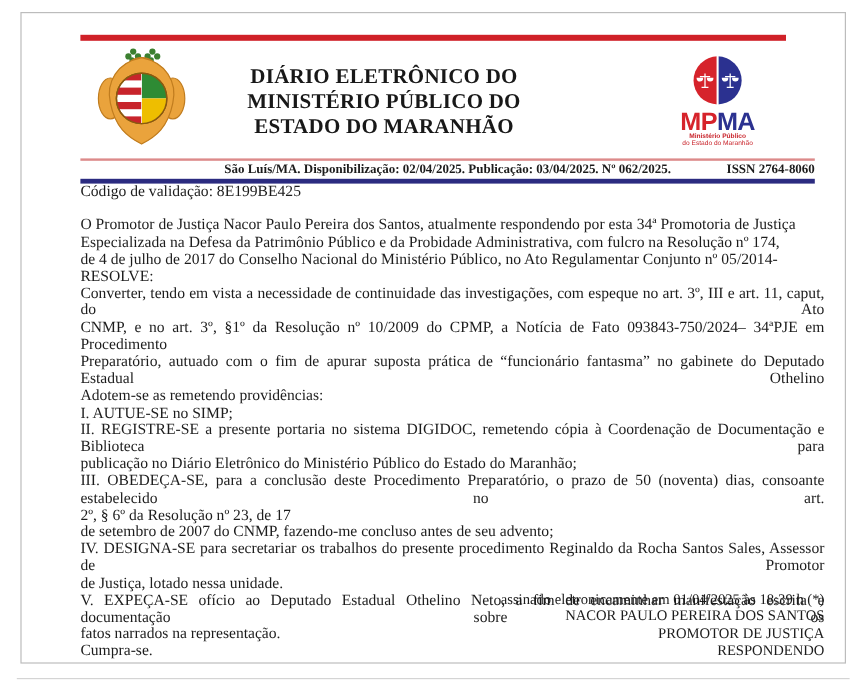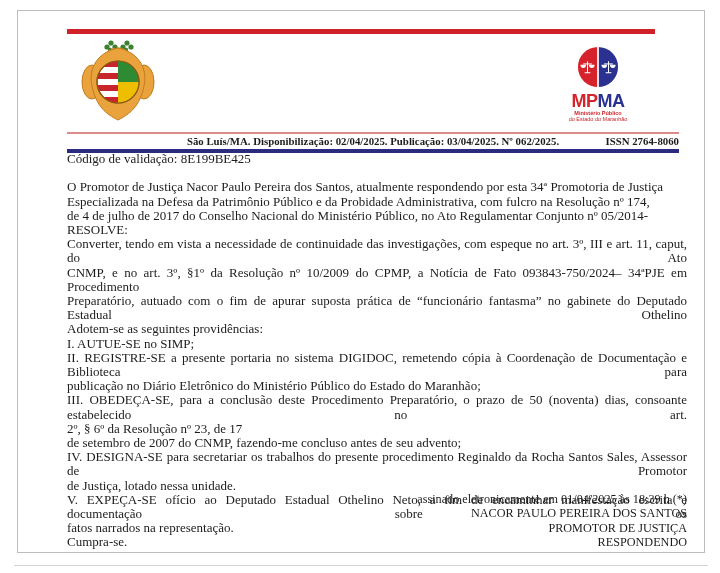--- a/index.html
+++ b/index.html
@@ -5,21 +5,21 @@
   html,body{margin:0;padding:0;background:#fff;}
   #canvas{position:relative;width:720px;height:573px;background:#fff;overflow:hidden;
           font-family:"Liberation Serif",serif;color:#1c1c1c;}
   .page-border{position:absolute;left:17px;top:10px;width:688px;height:543px;
                border:1px solid #bcbcbc;background:#fff;box-sizing:border-box;}
   .red-bar{position:absolute;left:67px;top:29px;width:588px;height:5px;background:#d02128;}
   .coat{position:absolute;left:80px;top:38px;width:76px;height:84px;}
   .title{position:absolute;left:168px;top:53px;width:304px;text-align:center;
          font-weight:bold;font-size:17.5px;line-height:21px;color:#181818;letter-spacing:.2px;}
   .mpma{position:absolute;left:536px;top:46px;width:124px;text-align:center;}
-  .mpma-acronym{font-family:"Liberation Sans",sans-serif;font-weight:bold;font-size:18px;
+  .mpma-acronym{font-family:"Liberation Sans",sans-serif;font-weight:bold;font-size:21px;
                 line-height:16px;letter-spacing:-.5px;margin-top:1px;}
   .mpma-mp{color:#d6232b;} .mpma-ma{color:#2b3190;}
   .mpma-cap1{font-family:"Liberation Sans",sans-serif;font-size:5.5px;font-weight:bold;
              color:#c9242b;line-height:6px;margin-top:1px;}
   .mpma-cap2{font-family:"Liberation Sans",sans-serif;font-size:5.5px;color:#c9242b;line-height:6px;}
   .thin-red-line{position:absolute;left:67px;top:132px;width:612px;height:2px;background:#dc8a8a;}
   .info-row{position:absolute;left:67px;top:135px;width:612px;height:30px;
             font-weight:bold;font-size:10.8px;line-height:13px;}
   .info-center{position:absolute;left:0;width:100%;text-align:center;}
   .info-issn{position:absolute;right:0;top:0;}
@@ -72,20 +72,25 @@
           <path d="M38 23 A21 21 0 0 1 38 65 Z"></path>
         </clipPath>
       <g clip-path="url(#rh)">
         <rect x="38" y="23" width="22" height="21" fill="#2e8b34"></rect>
         <rect x="38" y="44" width="22" height="21" fill="#eebe00"></rect>
       </g>
       <circle cx="38" cy="44" r="21" fill="none" stroke="#8a5a10" stroke-width="1.2"></circle>
     </svg>
   </div>
 
+  <div class="title">
+    <div>DIÁRIO ELETRÔNICO DO</div>
+    <div>MINISTÉRIO PÚBLICO DO</div>
+    <div>ESTADO DO MARANHÃO</div>
+  </div>
 
   <div class="mpma">
     <svg viewBox="0 0 44 44" width="42" height="42">
       <path d="M22 1 A21 21 0 0 0 22 43 Z" fill="#d6232b"></path>
       <path d="M22 1 A21 21 0 0 1 22 43 Z" fill="#2b3190"></path>
       <rect x="21.1" y="0" width="1.8" height="44" fill="#ffffff"></rect>
       <g id="sc" stroke="#ffffff" stroke-width="1.1" fill="#ffffff">
         <line x1="0" y1="-6" x2="0" y2="6"></line>
         <line x1="-4.5" y1="-3.2" x2="4.5" y2="-3.2"></line>
         <path d="M-6.8,-1.8 a2.3,2.3 0 0 0 4.6,0 z"></path>
@@ -110,21 +115,21 @@
   <div class="body-text">
     <div class="line">Código de validação: 8E199BE425</div>
     <div class="spacer"></div>
     <div class="line">O Promotor de Justiça Nacor Paulo Pereira dos Santos, atualmente respondendo por esta 34ª Promotoria de Justiça</div>
     <div class="line">Especializada na Defesa da Patrimônio Público e da Probidade Administrativa, com fulcro na Resolução nº 174,</div>
     <div class="line">de 4 de julho de 2017 do Conselho Nacional do Ministério Público, no Ato Regulamentar Conjunto nº 05/2014-</div>
     <div class="line">RESOLVE:</div>
     <div class="line j">Converter, tendo em vista a necessidade de continuidade das investigações, com espeque no art. 3º, III e art. 11, caput, do Ato</div>
     <div class="line j">CNMP, e no art. 3º, §1º da Resolução nº 10/2009 do CPMP, a Notícia de Fato 093843-750/2024– 34ªPJE em Procedimento</div>
     <div class="line j">Preparatório, autuado com o fim de apurar suposta prática de “funcionário fantasma” no gabinete do Deputado Estadual Othelino</div>
-    <div class="line">Adotem-se as seguintes providências:</div>
+    <div class="line">Adotem-se as remetendo providências:</div>
     <div class="line">I. AUTUE-SE no SIMP;</div>
     <div class="line j">II. REGISTRE-SE a presente portaria no sistema DIGIDOC, remetendo cópia à Coordenação de Documentação e Biblioteca para</div>
     <div class="line">publicação no Diário Eletrônico do Ministério Público do Estado do Maranhão;</div>
     <div class="line j">III. OBEDEÇA-SE, para a conclusão deste Procedimento Preparatório, o prazo de 50 (noventa) dias, consoante estabelecido no art.</div>
     <div class="line">2º, § 6º da Resolução nº 23, de 17</div>
     <div class="line">de setembro de 2007 do CNMP, fazendo-me concluso antes de seu advento;</div>
     <div class="line j">IV. DESIGNA-SE para secretariar os trabalhos do presente procedimento Reginaldo da Rocha Santos Sales, Assessor de Promotor</div>
     <div class="line">de Justiça, lotado nessa unidade.</div>
     <div class="line j">V. EXPEÇA-SE ofício ao Deputado Estadual Othelino Neto, a fim de encaminhar manifestação escrita e documentação sobre os</div>
     <div class="line">fatos narrados na representação.</div>

